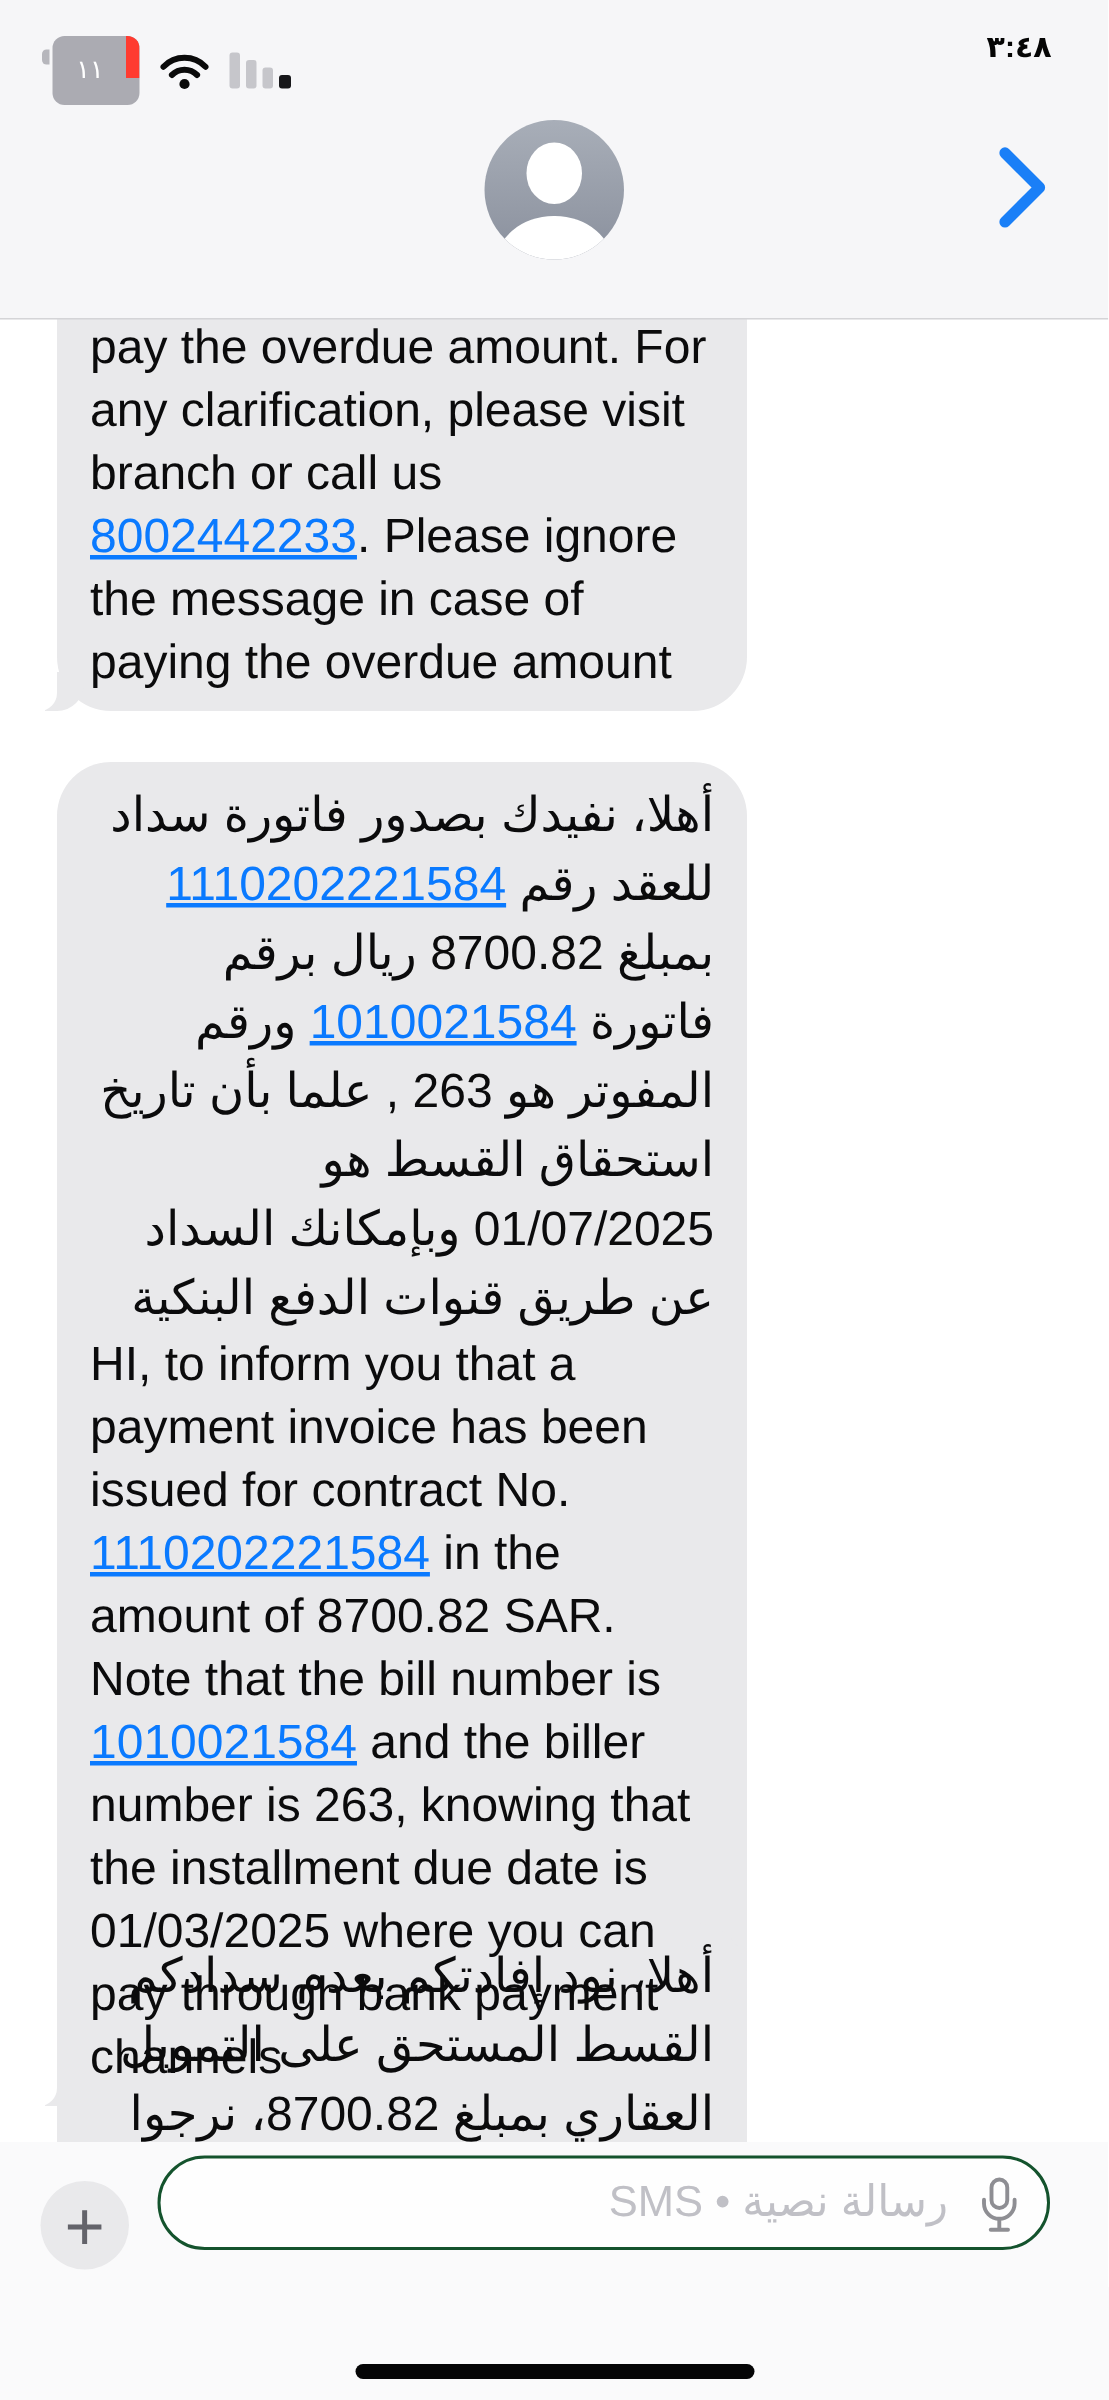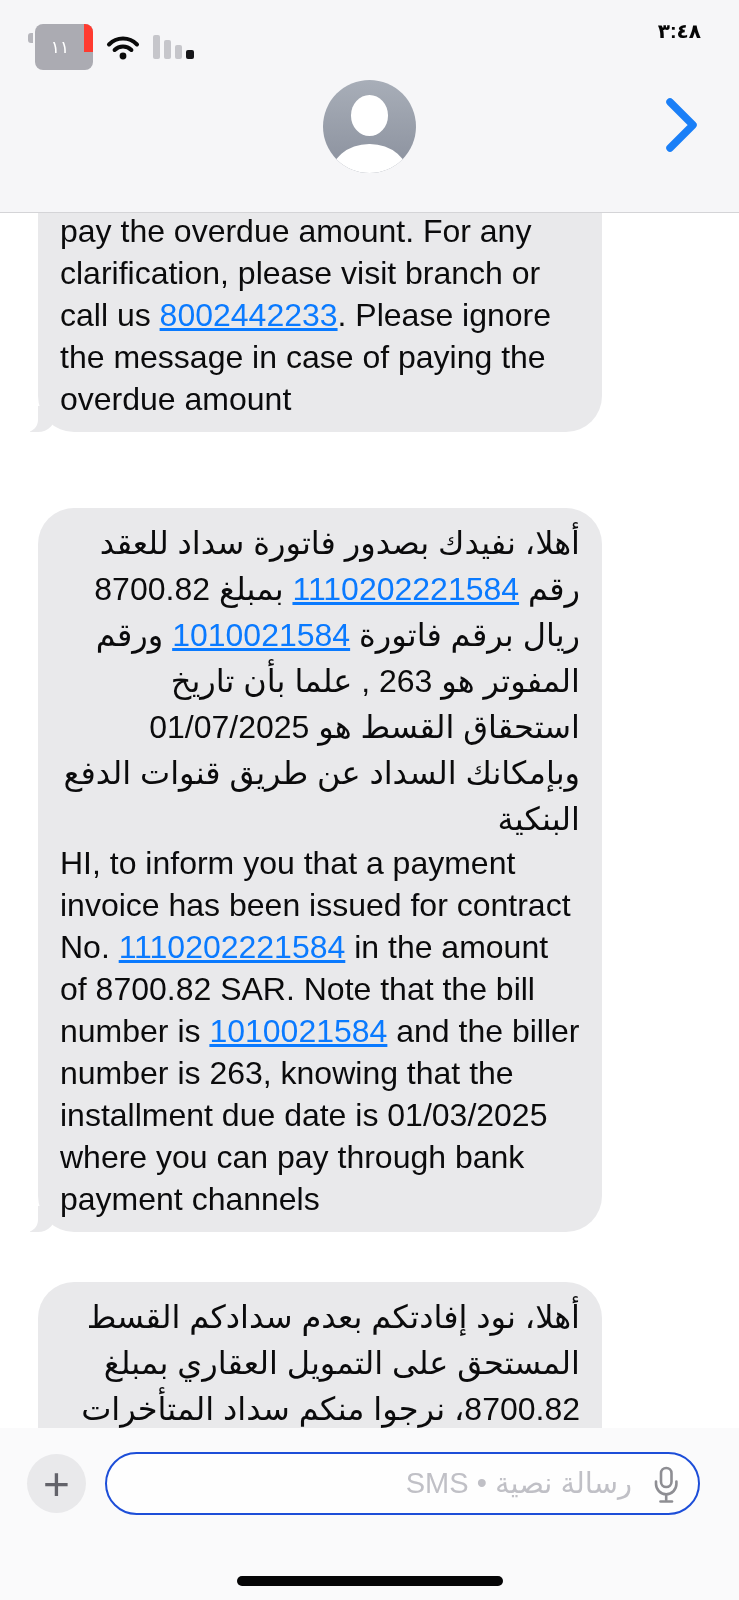--- a/index.html
+++ b/index.html
@@ -6,21 +6,21 @@
   body{
     width:739px;height:1600px;overflow:hidden;background:#fff;
     font-family:"Liberation Sans","DejaVu Sans",sans-serif;
     -webkit-font-smoothing:antialiased;
   }
   .screen{position:relative;width:739px;height:1600px;background:#fff;overflow:hidden;}
 
   
   .chat{position:absolute;inset:0;background:#fff;}
   .bubble{
-    position:absolute;left:38px;width:564px;box-sizing:border-box;
+    position:absolute;left:38px;width:460px;box-sizing:border-box;
     background:#E9E9EB;border-radius:36px;padding:12px 22px;color:#0b0b0c;
   }
   .bubble.tail::before{
     content:"";position:absolute;z-index:0;bottom:0;left:-8px;height:26px;width:26px;
     background:#E9E9EB;border-bottom-right-radius:18px;
   }
   .bubble.tail::after{
     content:"";position:absolute;z-index:1;bottom:0;left:-13px;width:13px;height:26px;
     background:#fff;border-bottom-right-radius:12px;
   }
@@ -78,22 +78,22 @@
   footer{
     position:absolute;left:0;bottom:0;width:100%;height:172px;z-index:10;
     background:#FAFAFB;
   }
   .plus-btn{
     position:absolute;left:27px;top:26px;width:59px;height:59px;border-radius:50%;
     background:#E9E9EB;color:#63636A;display:flex;align-items:center;justify-content:center;
     font-size:46px;font-weight:300;line-height:1;cursor:pointer;
   }
   .composer{
-    position:absolute;left:105px;right:39px;top:24px;height:63px;box-sizing:border-box;
-    background:#FEFEFE;border:2px solid #1d4ed8;border-radius:32px;
+    position:absolute;left:105px;right:39px;top:9px;height:63px;box-sizing:border-box;
+    background:#FEFEFE;border:2px solid #14532d;border-radius:32px;
   }
   .placeholder{
     position:absolute;right:66px;top:0;height:59px;line-height:59px;
     color:#C0C0C6;font-size:29px;direction:rtl;white-space:nowrap;
   }
   .mic{position:absolute;right:17px;top:11px;}
   .home-indicator{
     position:absolute;left:50%;transform:translateX(-50%);bottom:14px;
     width:266px;height:10px;border-radius:5px;background:#050506;
   }

